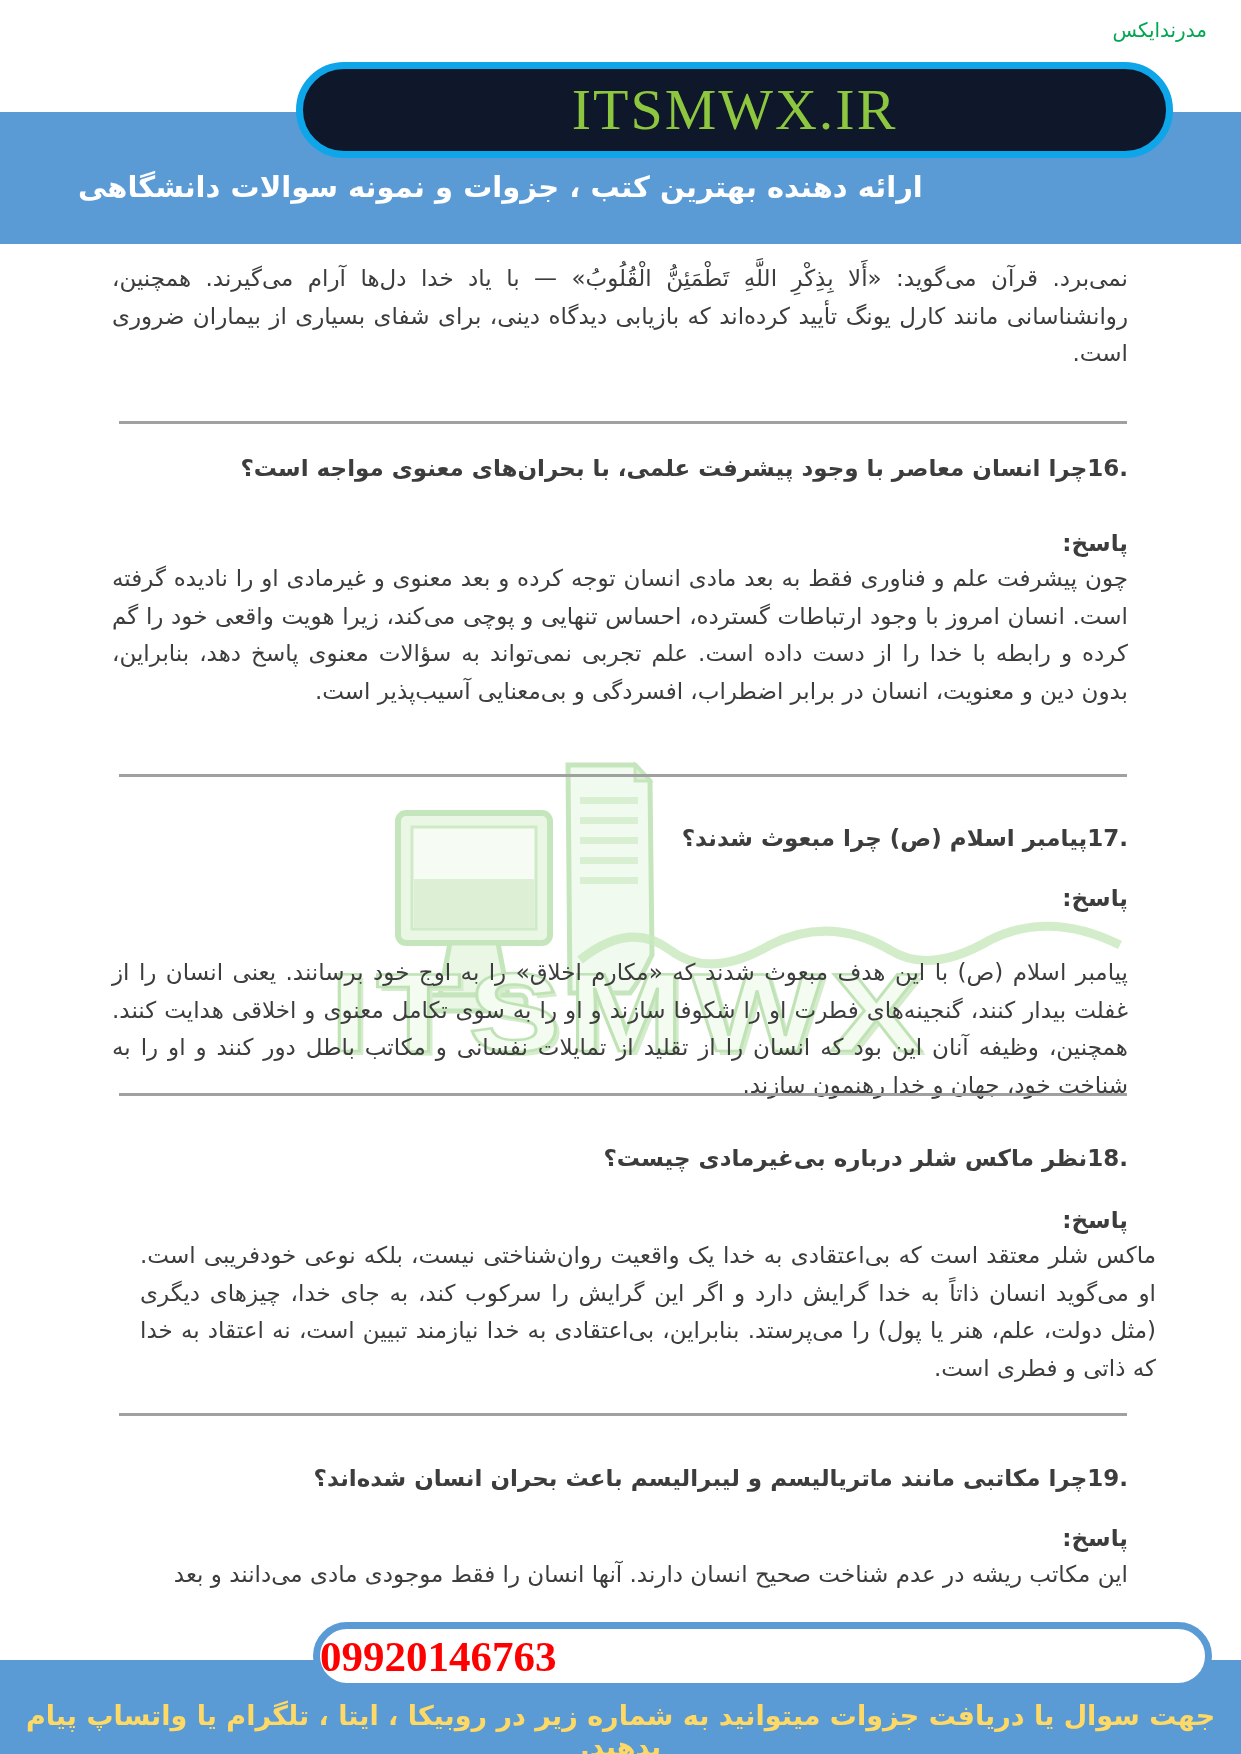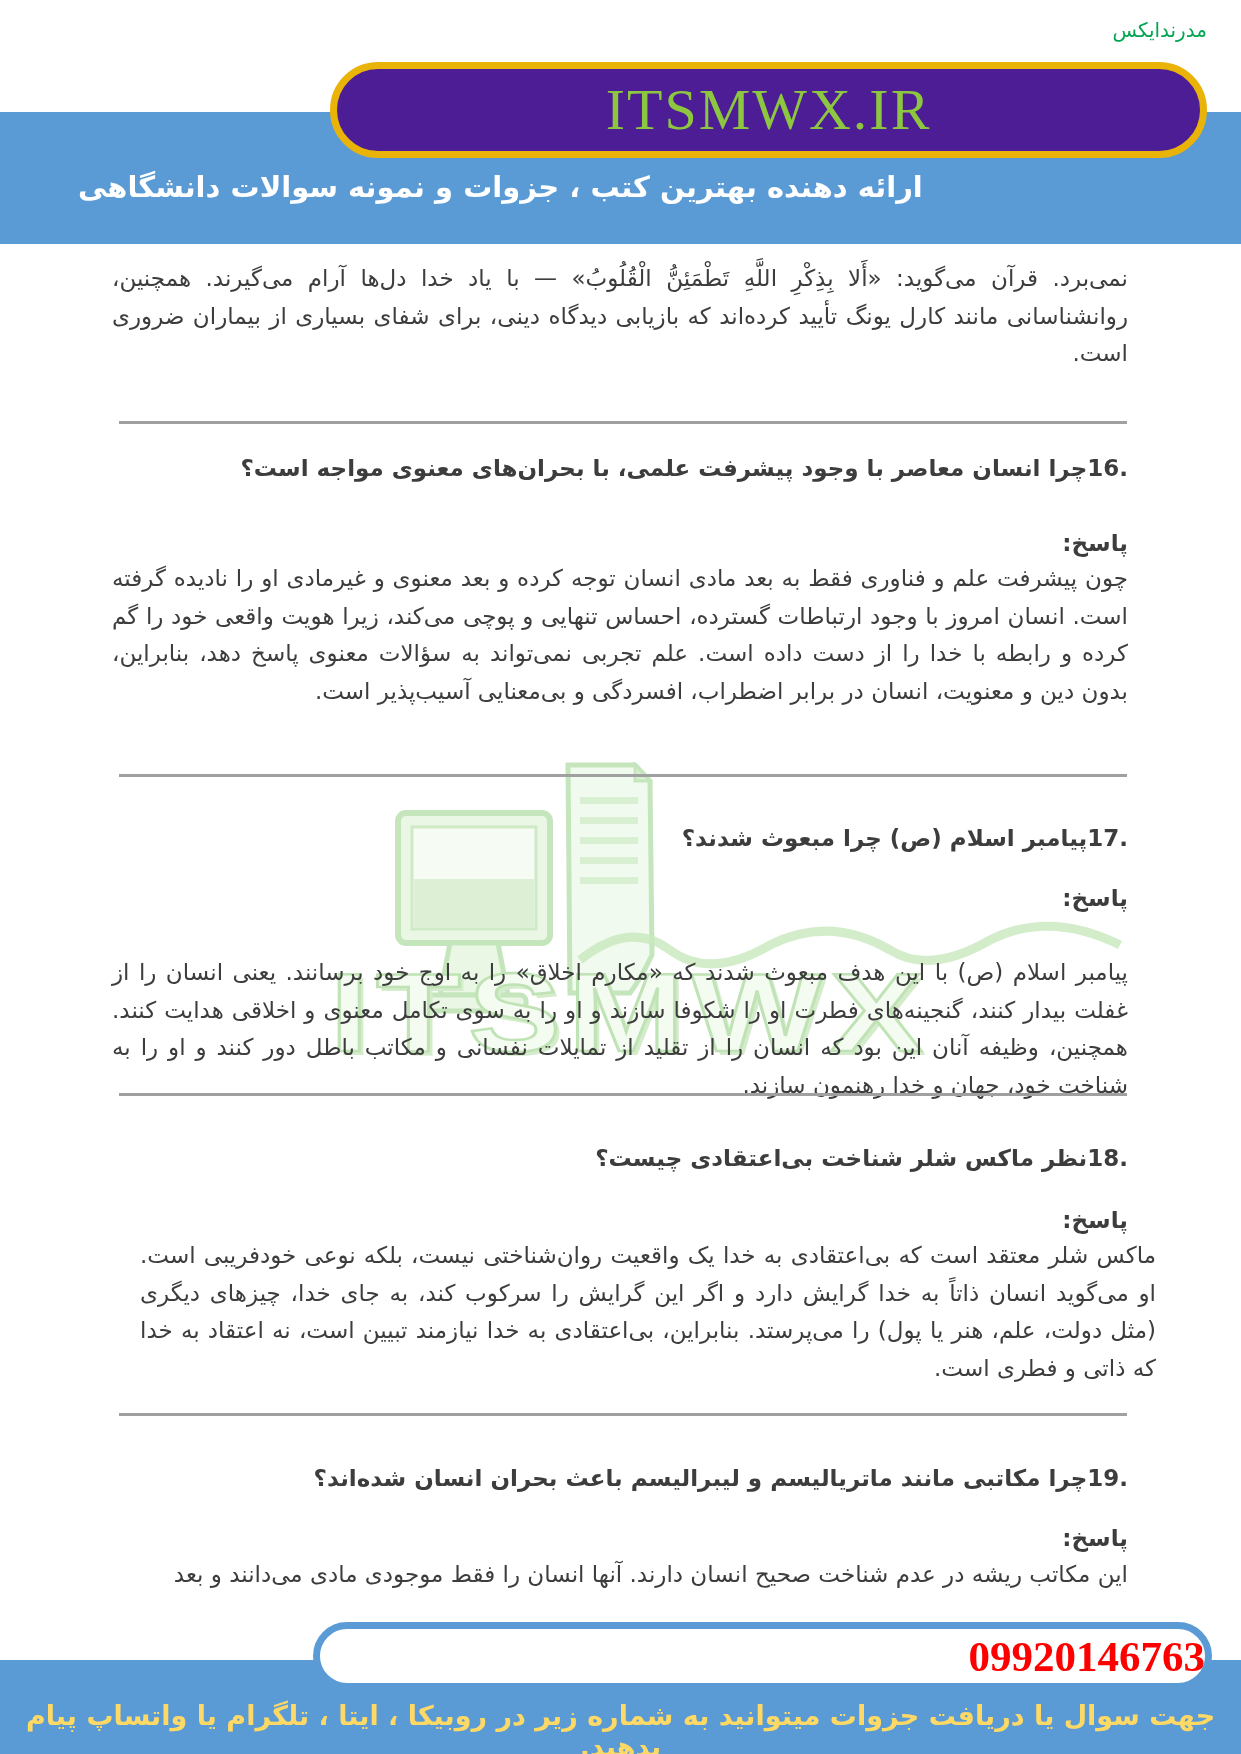--- a/index.html
+++ b/index.html
@@ -11,22 +11,22 @@
   
   .site-name {
     position:absolute; top:18px; right:34px; z-index:3;
     font-size:20px; font-weight:normal; color:#00A651; direction:rtl;
   }
   .header-band {
     position:absolute; top:112px; left:0; width:1241px; height:132px;
     background:#5B9BD5; z-index:1;
   }
   .header-pill {
-    position:absolute; top:62px; left:330px; width:877px; height:96px;
-    background:#4c1d95; border:7px solid #eab308; border-radius:50px;
+    position:absolute; top:62px; left:296px; width:877px; height:96px;
+    background:#0f172a; border:7px solid #0ea5e9; border-radius:50px;
     display:flex; align-items:center; justify-content:center; z-index:2;
   }
   .logo-text {
     font-family:"Liberation Serif", serif; font-size:58px; color:#8DC63F;
     letter-spacing:2px; line-height:1;
   }
   .tagline {
     position:absolute; top:170px; left:78px; z-index:2;
     color:#ffffff; font-size:29px; font-weight:bold; direction:rtl;
     white-space:nowrap;
@@ -52,21 +52,21 @@
   
   .watermark { position:absolute; top:755px; left:330px; z-index:0; }
   
   .footer-band {
     position:absolute; top:1660px; left:0; width:1241px; height:94px;
     background:#5B9BD5; z-index:1;
   }
   .footer-pill {
     position:absolute; top:1622px; left:313px; width:899px; height:68px;
     background:#ffffff; border:7px solid #5B9BD5; border-radius:40px;
-    display:flex; align-items:center; justify-content:flex-end; z-index:2;
+    display:flex; align-items:center; justify-content:flex-start; z-index:2;
   }
   .phone {
     font-family:"Liberation Serif", serif; font-weight:bold;
     font-size:43px; color:#FF0000; line-height:1;
   }
   .footer-msg {
     position:absolute; top:1700px; left:0; width:1241px; z-index:3;
     text-align:center; color:#FFD966; font-size:27px; font-weight:bold;
     direction:rtl;
   }
@@ -118,21 +118,21 @@
 <div class="tblock a16">چون پیشرفت علم و فناوری فقط به بعد مادی انسان توجه کرده و بعد معنوی و غیرمادی او را نادیده گرفته است. انسان امروز با وجود ارتباطات گسترده، احساس تنهایی و پوچی می‌کند، زیرا هویت واقعی خود را گم کرده و رابطه با خدا را از دست داده است. علم تجربی نمی‌تواند به سؤالات معنوی پاسخ دهد، بنابراین، بدون دین و معنویت، انسان در برابر اضطراب، افسردگی و بی‌معنایی آسیب‌پذیر است.</div>
 
 <div class="divider d2"></div>
 
 <div class="tblock question q17">.17پیامبر اسلام (ص) چرا مبعوث شدند؟</div>
 <div class="tblock anslabel pl17">پاسخ:</div>
 <div class="tblock a17">پیامبر اسلام (ص) با این هدف مبعوث شدند که «مکارم اخلاق» را به اوج خود برسانند. یعنی انسان را از غفلت بیدار کنند، گنجینه‌های فطرت او را شکوفا سازند و او را به سوی تکامل معنوی و اخلاقی هدایت کنند. همچنین، وظیفه آنان این بود که انسان را از تقلید از تمایلات نفسانی و مکاتب باطل دور کنند و او را به شناخت خود، جهان و خدا رهنمون سازند.</div>
 
 <div class="divider d3"></div>
 
-<div class="tblock question q18">.18نظر ماکس شلر شناخت بی‌اعتقادی چیست؟</div>
+<div class="tblock question q18">.18نظر ماکس شلر درباره بی‌غیرمادی چیست؟</div>
 <div class="tblock anslabel pl18">پاسخ:</div>
 <div class="tblock a18">ماکس شلر معتقد است که بی‌اعتقادی به خدا یک واقعیت روان‌شناختی نیست، بلکه نوعی خودفریبی است. او می‌گوید انسان ذاتاً به خدا گرایش دارد و اگر این گرایش را سرکوب کند، به جای خدا، چیزهای دیگری (مثل دولت، علم، هنر یا پول) را می‌پرستد. بنابراین، بی‌اعتقادی به خدا نیازمند تبیین است، نه اعتقاد به خدا که ذاتی و فطری است.</div>
 
 <div class="divider d4"></div>
 
 <div class="tblock question q19">.19چرا مکاتبی مانند ماتریالیسم و لیبرالیسم باعث بحران انسان شده‌اند؟</div>
 <div class="tblock anslabel pl19">پاسخ:</div>
 <div class="tblock a19">این مکاتب ریشه در عدم شناخت صحیح انسان دارند. آنها انسان را فقط موجودی مادی می‌دانند و بعد</div>
 
 <div class="footer-band"></div>

